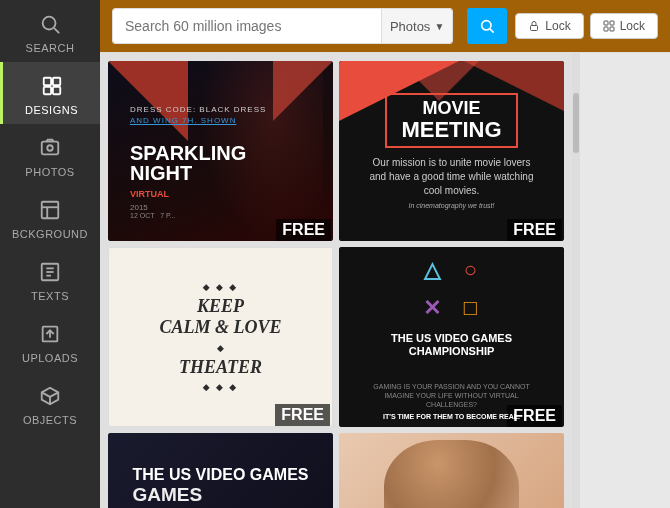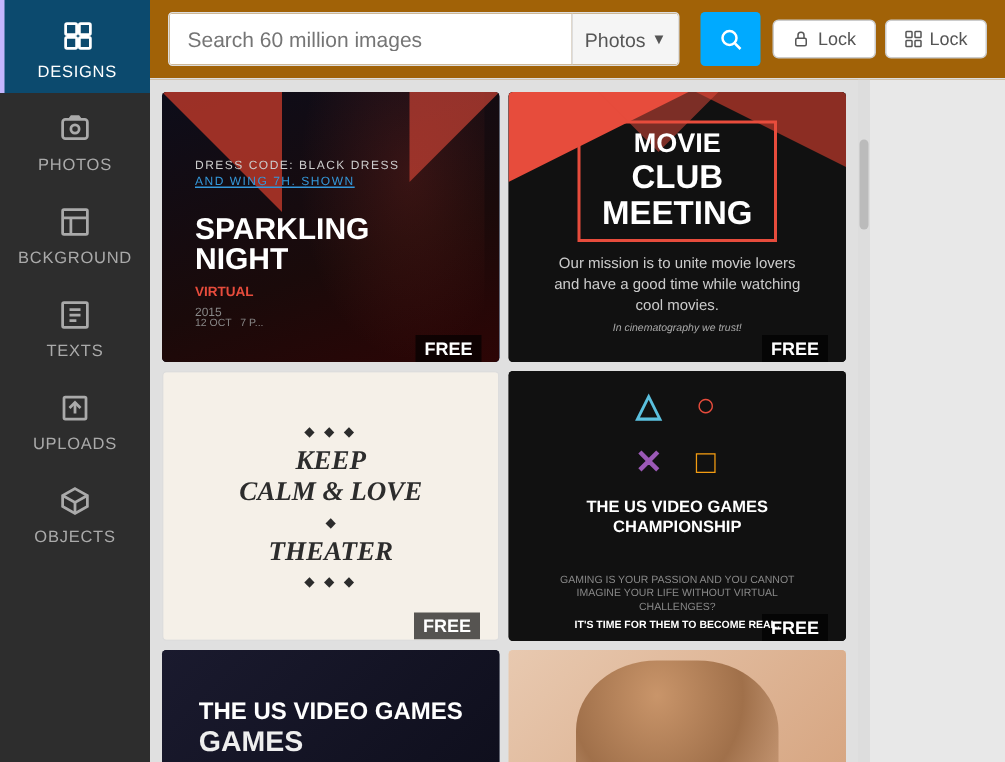--- a/index.html
+++ b/index.html
@@ -31,23 +31,23 @@
       justify-content: center;
       width: 100%;
       padding: 10px 0 8px;
       cursor: pointer;
       color: #aaa;
       font-size: 11px;
       text-transform: uppercase;
       letter-spacing: 0.5px;
     }
     .sidebar-item.active {
-      background: #0c4a6e;
+      background: #404040;
       color: #fff;
-      border-left: 3px solid #c4b5fd;
+      border-left: 3px solid #bef264;
     }
     .sidebar-item .icon-box {
       width: 28px;
       height: 28px;
       display: flex;
       align-items: center;
       justify-content: center;
       margin-bottom: 4px;
     }
     .sidebar-item svg {
@@ -146,24 +146,24 @@
       position: relative;
       border-radius: 3px;
       overflow: hidden;
       cursor: pointer;
       background: #333;
     }
 
     .free-badge {
       position: absolute;
       bottom: 0;
-      right: 12px;
+      right: 2px;
       background: rgba(0,0,0,0.65);
       color: #fff;
-      font-size: 12px;
+      font-size: 16px;
       font-weight: bold;
       padding: 2px 6px;
     }
 
     
     .card-1 {
       height: 180px;
       background: linear-gradient(135deg, #1a1a2e 0%, #16213e 40%, #0f3460 100%);
       display: flex;
       flex-direction: column;
@@ -273,20 +273,29 @@
       display: flex;
       gap: 6px;
       margin-left: auto;
     }
   </style>
 </head>
 <body>
 
 <div class="sidebar">
 
+  <div class="sidebar-item">
+    <div class="icon-box">
+      <svg viewBox="0 0 24 24" fill="none" stroke="#aaa" stroke-width="2">
+        <circle cx="11" cy="11" r="7"></circle>
+        <line x1="16.5" y1="16.5" x2="22" y2="22"></line>
+      </svg>
+    </div>
+    <span style="color:#aaa;font-size:11px;text-transform:uppercase;">SEARCH</span>
+  </div>
 
   <div class="sidebar-item active">
     <div class="icon-box">
       <svg viewBox="0 0 24 24" fill="none" stroke="#fff" stroke-width="2">
         <rect x="3" y="3" width="8" height="8" rx="1"></rect>
         <rect x="13" y="3" width="8" height="8" rx="1"></rect>
         <rect x="3" y="13" width="8" height="8" rx="1"></rect>
         <rect x="13" y="13" width="8" height="8" rx="1"></rect>
       </svg>
     </div>
@@ -414,21 +423,20 @@
 
         <div class="grid-item card-2">
           <div style="position:absolute;top:0;left:0;right:0;bottom:0;background:#111;"></div>
 
           <div style="position:absolute;top:0;left:0;width:0;height:0;border-left:120px solid #e74c3c;border-bottom:60px solid transparent;"></div>
           <div style="position:absolute;top:0;right:0;width:0;height:0;border-right:100px solid #c0392b;border-bottom:50px solid transparent;opacity:0.7;"></div>
           <div style="position:absolute;top:0;left:60px;width:0;height:0;border-left:40px solid transparent;border-right:40px solid transparent;border-top:40px solid #e74c3c;opacity:0.5;"></div>
           <div style="position:relative;z-index:2;text-align:center;">
             <div style="border:2px solid #e74c3c;display:inline-block;padding:4px 14px;">
               <div style="color:#fff;font-size:18px;font-weight:900;text-transform:uppercase;line-height:1.1;">MOVIE</div>
-              <div style="color:#fff;font-size:22px;font-weight:900;text-transform:uppercase;line-height:1.1;">CLUB</div>
               <div style="color:#fff;font-size:22px;font-weight:900;text-transform:uppercase;line-height:1.1;">MEETING</div>
             </div>
             <div style="color:#ccc;font-size:10px;margin-top:8px;line-height:1.4;padding:0 10px;">Our mission is to unite movie lovers and have a good time while watching cool movies.</div>
             <div style="color:#aaa;font-size:7px;margin-top:4px;font-style:italic;">In cinematography we trust!</div>
           </div>
           <div class="free-badge">FREE</div>
         </div>
 
         <div class="grid-item card-3">
           <div style="position:absolute;top:0;left:0;right:0;bottom:0;background:#f5f0e8;"></div>

